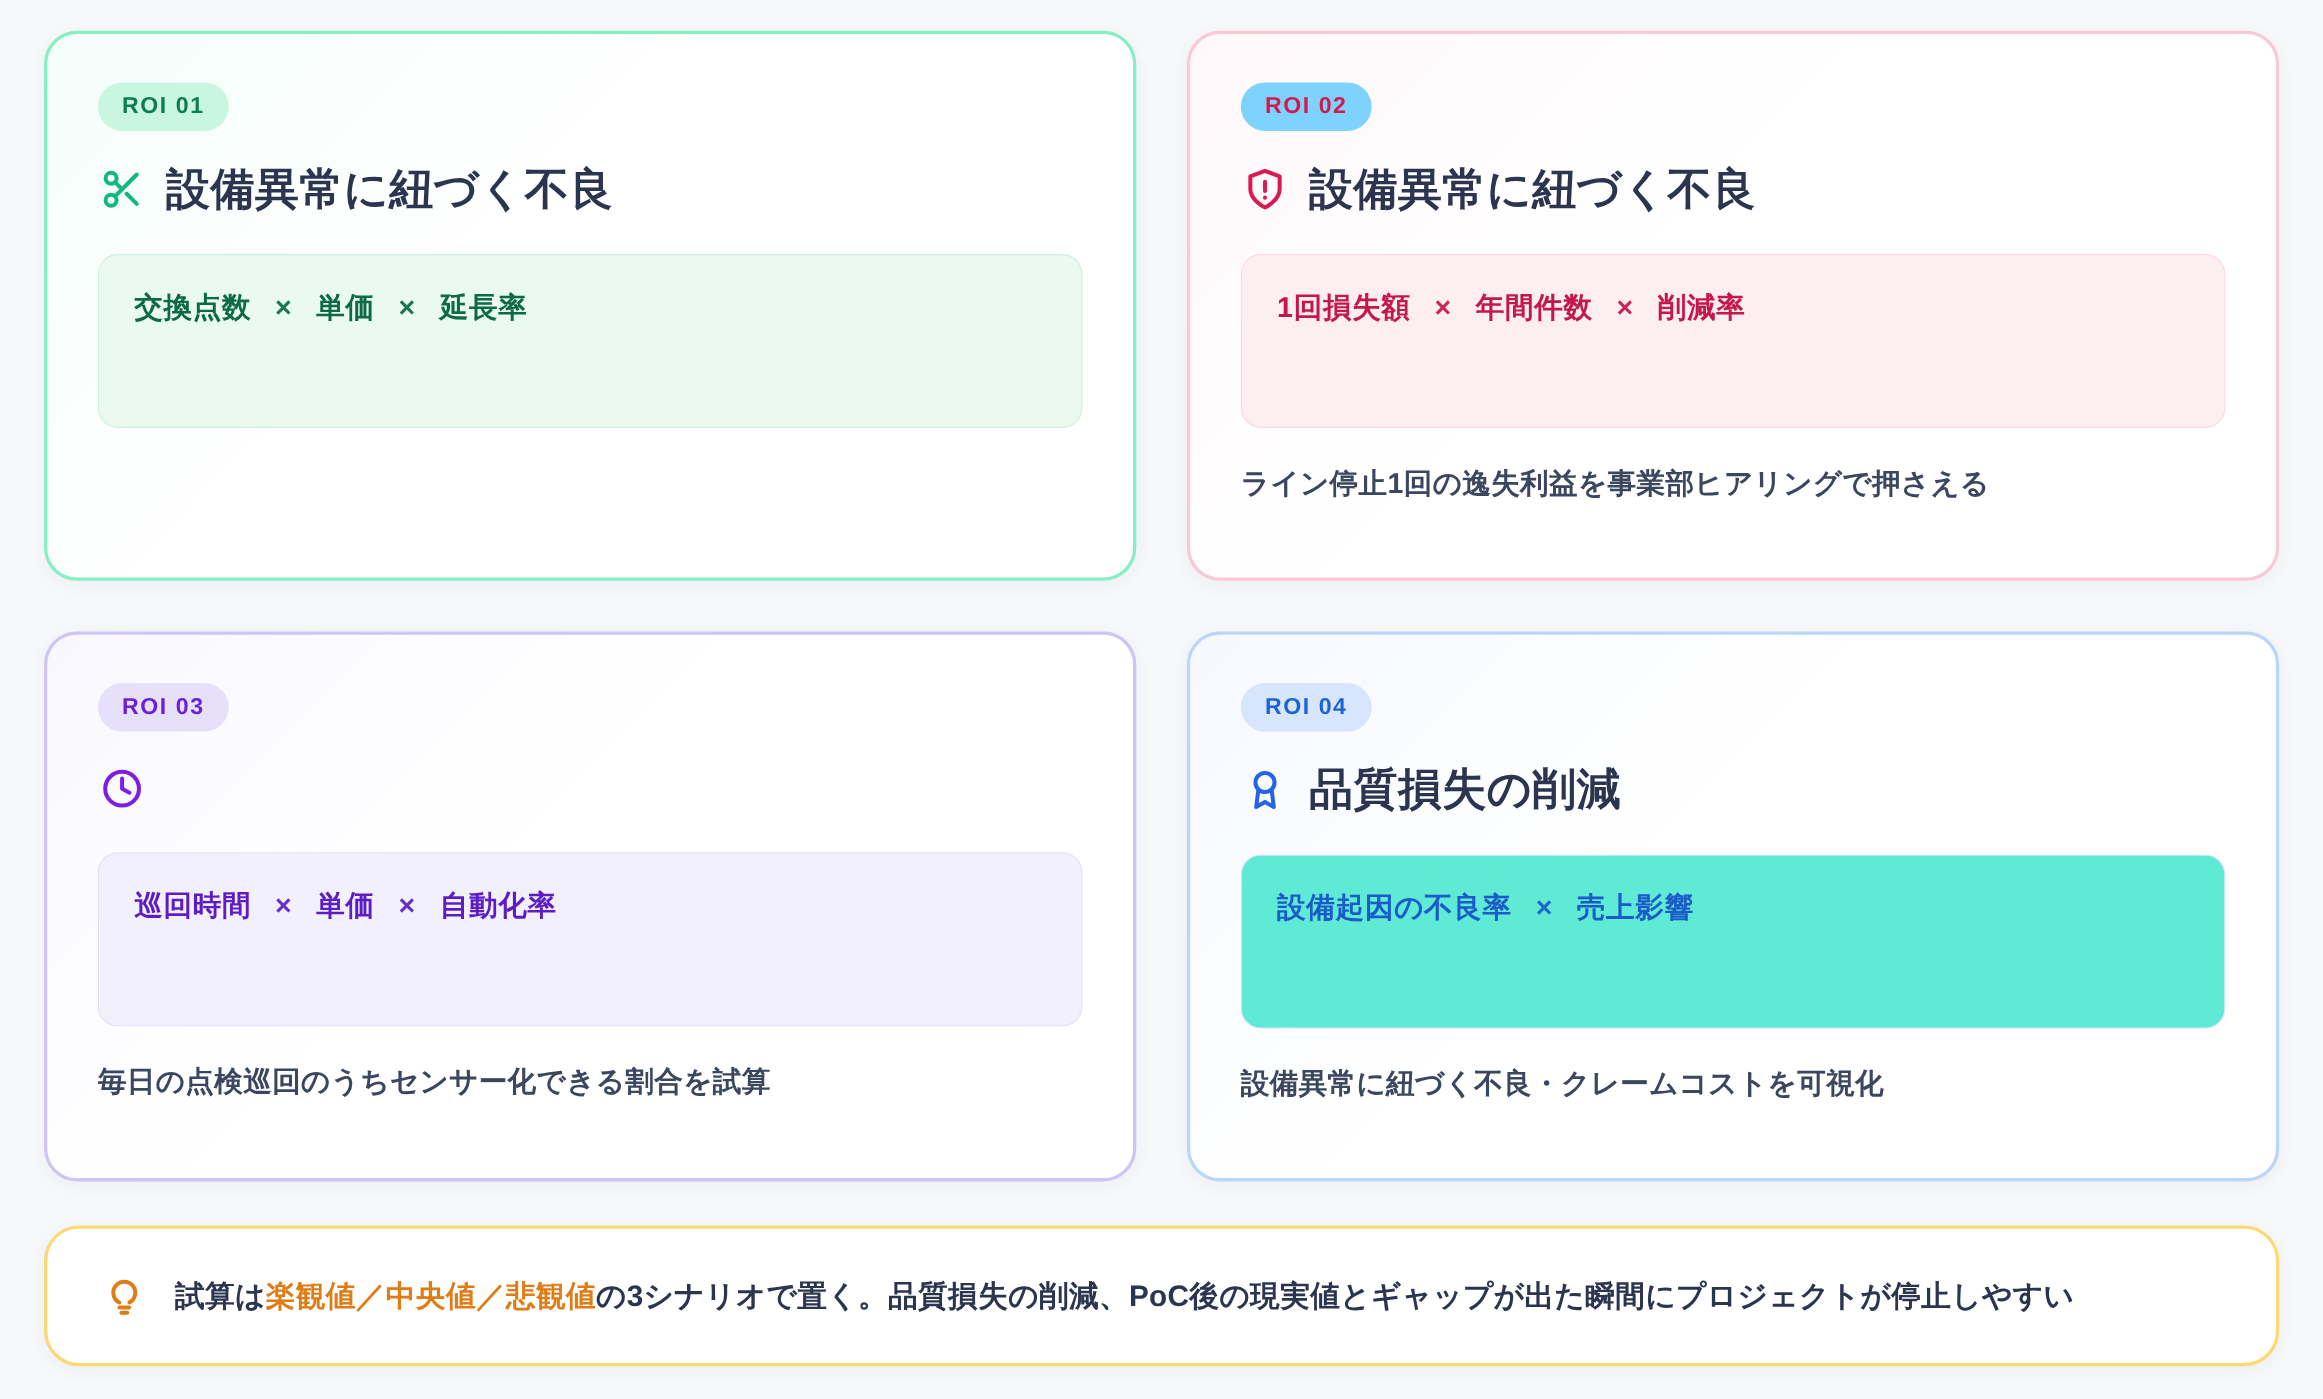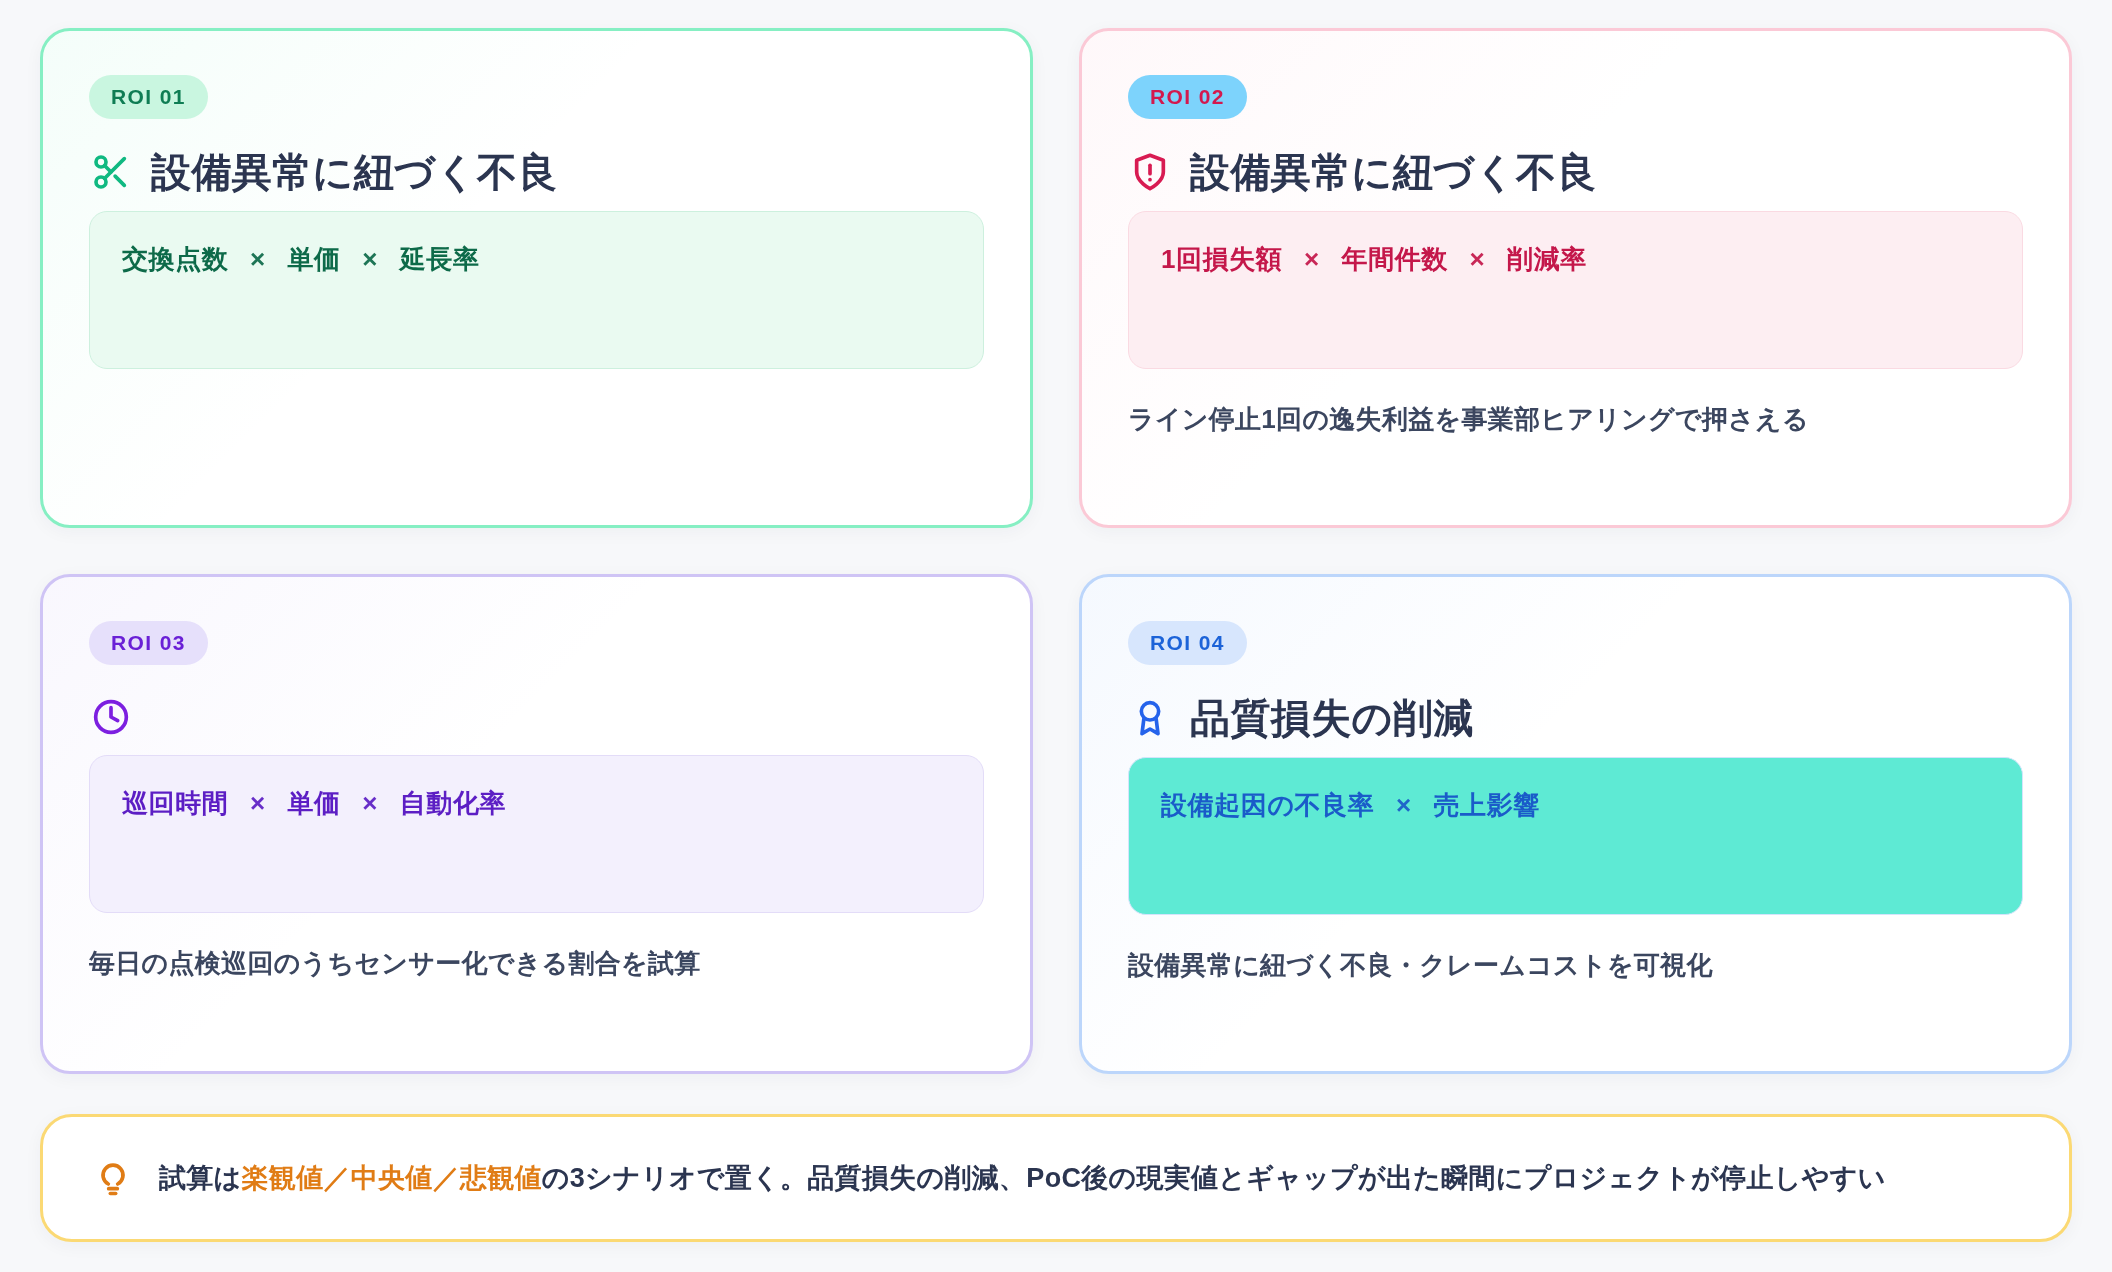--- a/index.html
+++ b/index.html
@@ -105,21 +105,21 @@
   .card-title {
     font-size: 40px;
     font-weight: 700;
     color: #2b3550;
     letter-spacing: 0.4px;
     line-height: 1.15;
   }
 
   
   .formula {
-    margin-top: 16px;
+    margin-top: 36px;
     border-radius: 18px;
     height: 158px;
     padding: 30px 32px 0 32px;
     font-size: 26px;
     font-weight: 700;
     letter-spacing: 0.6px;
   }
   .card.green  .formula { background: #eafaf1; border: 1.5px solid #cdf0de; color: #0d6a49; }
   .card.pink   .formula { background: #fdeef2; border: 1.5px solid #fadae2; color: #c4174a; }
   .card.purple .formula { background: #f3f0fd; border: 1.5px solid #e3dcf8; color: #5c1ec4; }

